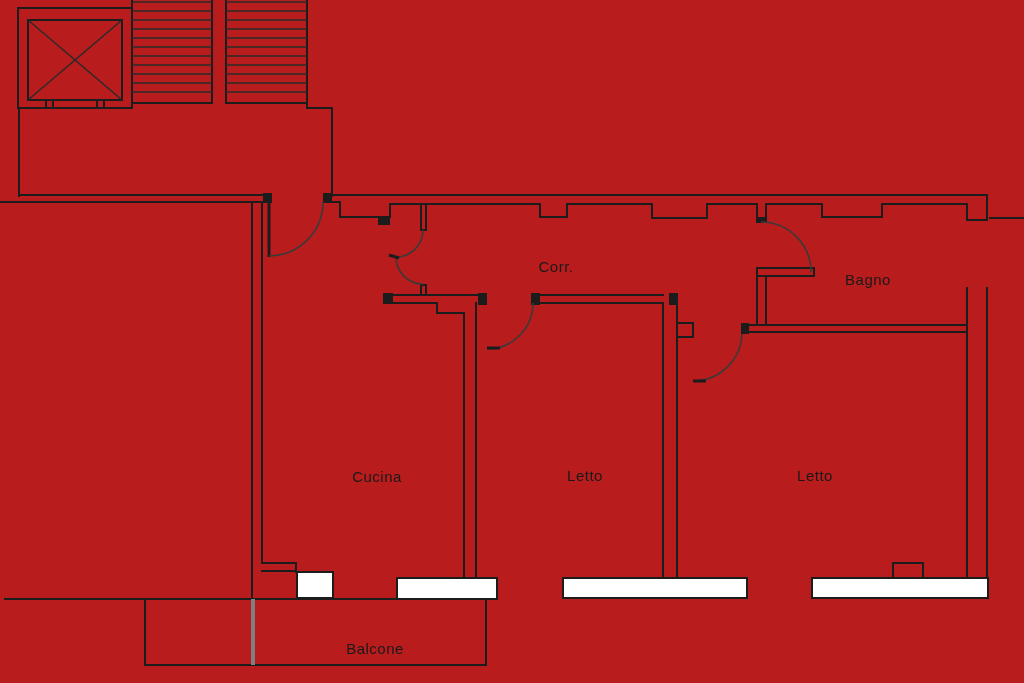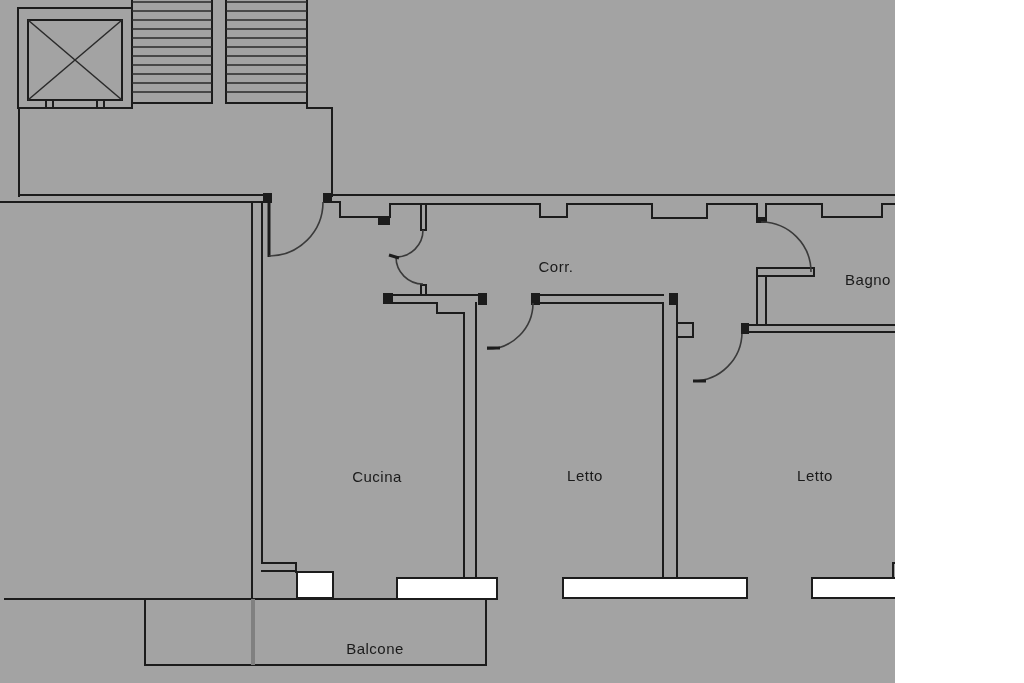--- a/index.html
+++ b/index.html
@@ -1,16 +1,16 @@
 <!DOCTYPE html>
 <html><head>
 <meta charset="utf-8">
 <style>
   html,body{margin:0;padding:0;background:#ffffff;}
-  .stage{position:relative;width:895px;height:683px;background:#a3a3a3;overflow:hidden;
+  .stage{position:relative;width:1024px;height:683px;background:#b91c1c;overflow:hidden;
          font-family:"Liberation Sans", sans-serif;}
   svg{display:block;}
   .w{stroke:#1c1c1c;stroke-width:2;fill:none;stroke-linecap:square;}
   .wthin{stroke:#2a2a2a;stroke-width:1.5;fill:none;}
   .cap{fill:#1c1c1c;stroke:none;}
   .door{stroke:#3a3a3a;stroke-width:1.6;fill:none;}
   .leaf{stroke:#1c1c1c;stroke-width:3;fill:none;}
   .sill{stroke:#1c1c1c;stroke-width:2;fill:#ffffff;}
   .gray{stroke:#808080;stroke-width:4;fill:none;}
   .lbl{fill:#1a1a1a;font-size:15px;letter-spacing:0.5px;}

